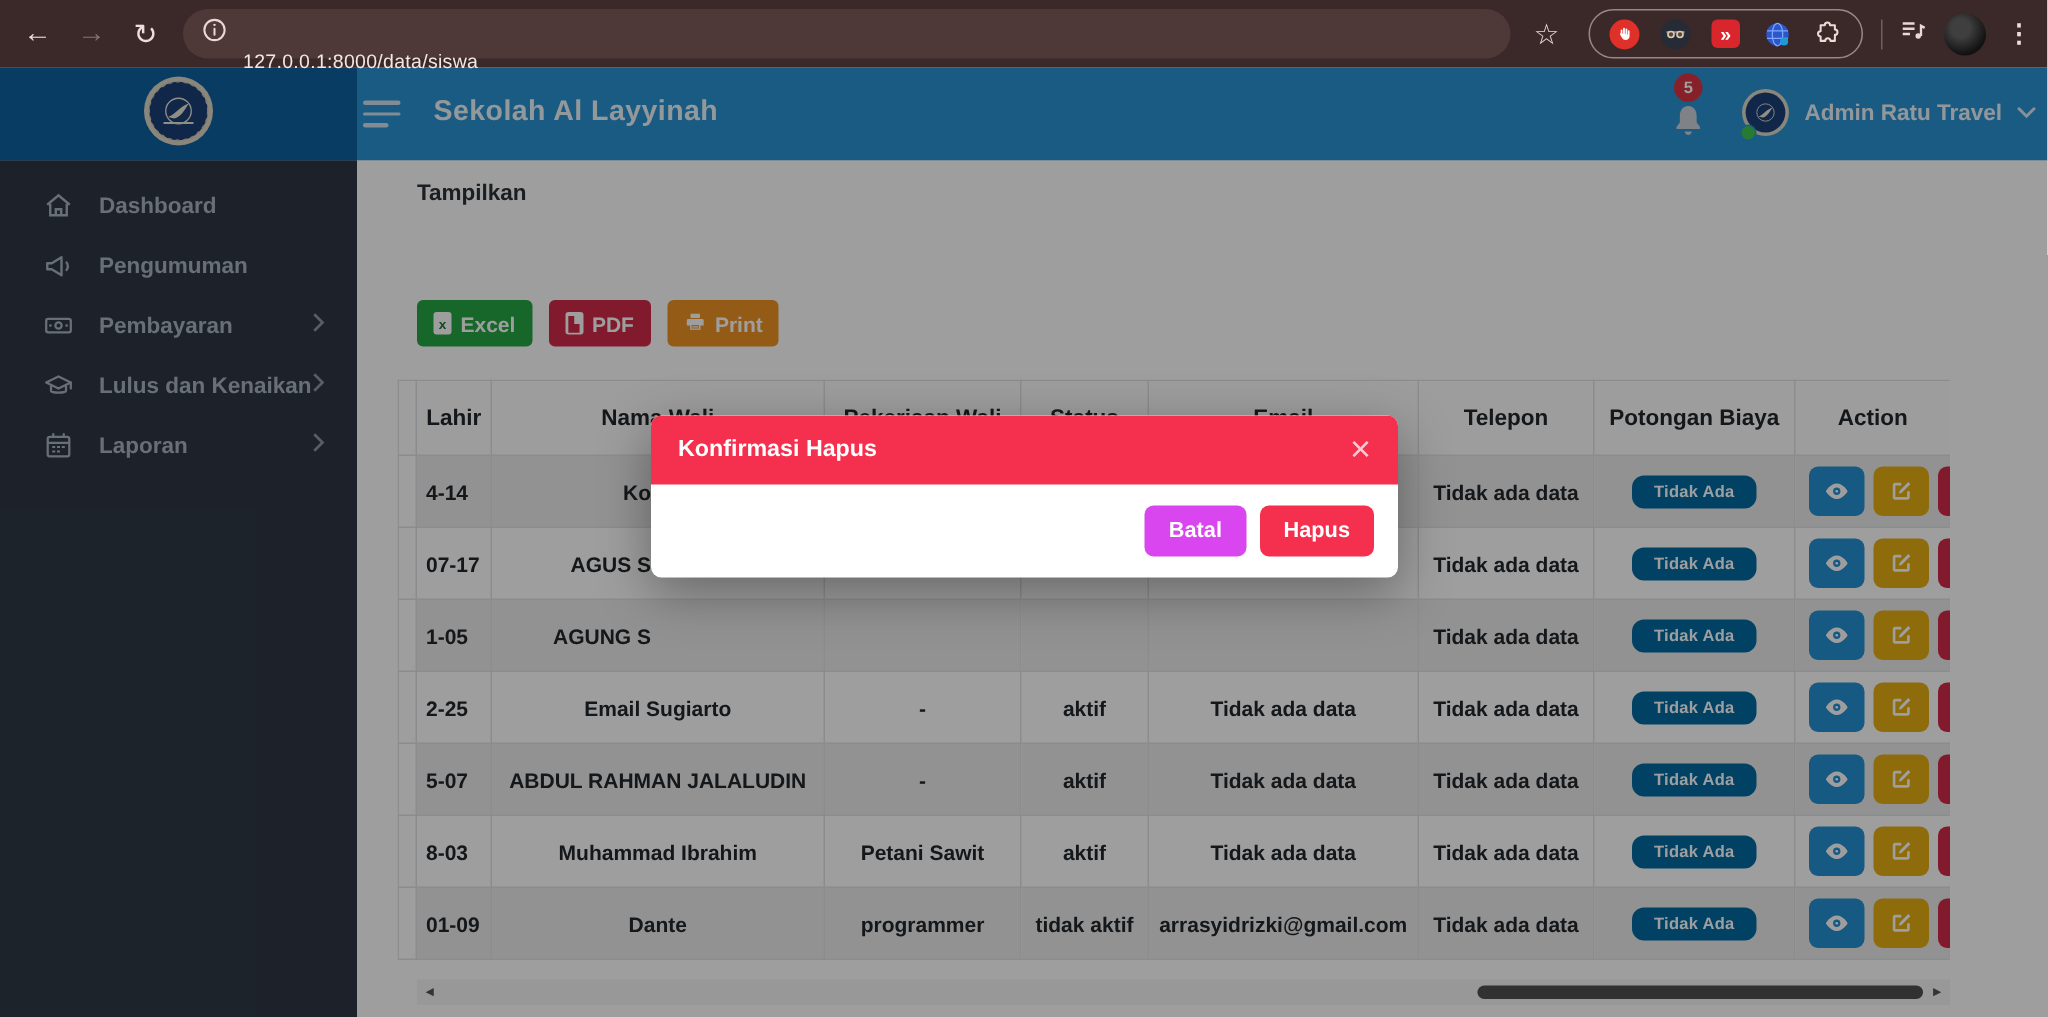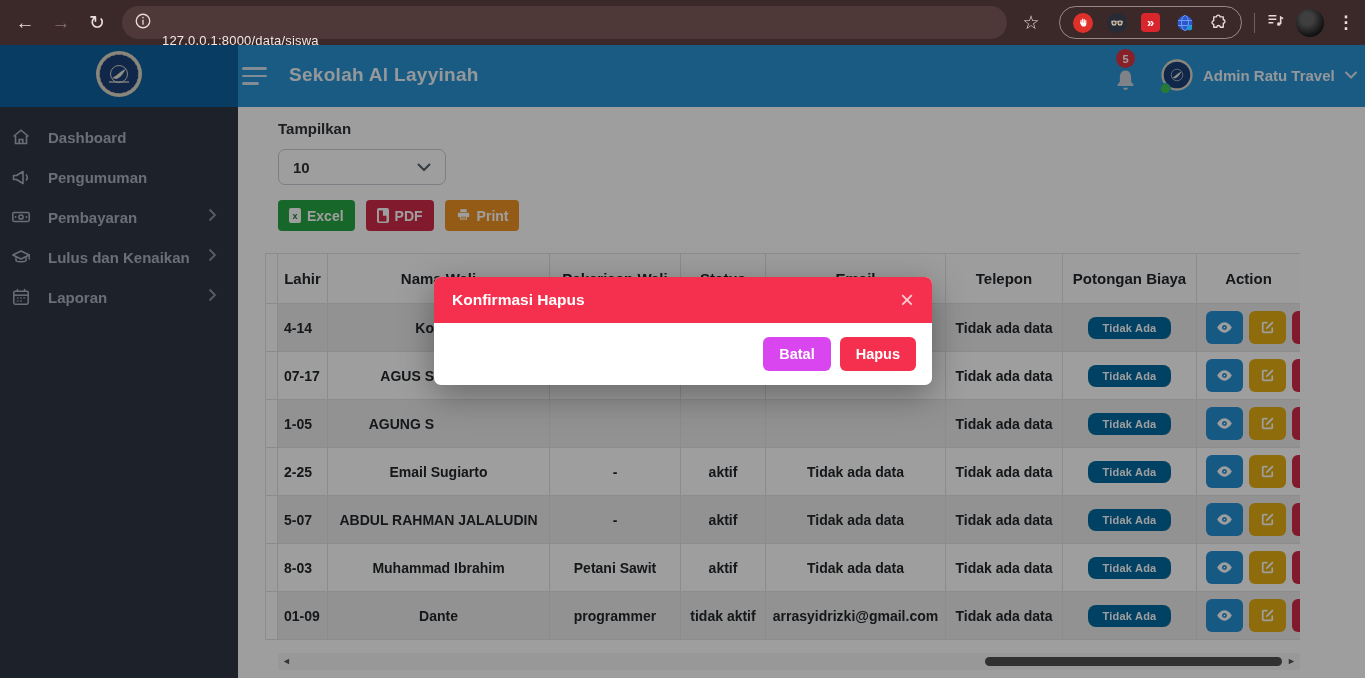--- a/index.html
+++ b/index.html
@@ -36,21 +36,21 @@
   .bell-wrap { position:absolute; left:1108px; top:8px; width:36px; height:48px; cursor:pointer; }
   .badge-count { position:absolute; left:8px; top:-4px; width:19px; height:19px; background:#dc3545; border-radius:50%; color:#fff; font-size:11px; font-weight:bold; display:flex; align-items:center; justify-content:center; z-index:2; }
   .bell-svg { position:absolute; left:5px; top:15px; }
   .user-wrap { position:absolute; left:1160px; top:13px; display:flex; align-items:center; gap:9px; cursor:pointer; }
   .avatar-sm { position:relative; width:34px; height:34px; }
   .online-dot { position:absolute; left:0px; bottom:-2px; width:11px; height:11px; border-radius:50%; background:#3fc653; border:1.5px solid #2b93d3; }
   .user-name { color:#ecf4fa; font-size:15px; font-weight:bold; }
 
   
   .sidebar { position:absolute; left:0; top:107px; width:238px; height:571px; background:#2f3844; }
-  .side-item { display:flex; align-items:center; height:40px; padding:0 18px 0 10px; color:#a9b4c2; cursor:pointer; }
+  .side-item { display:flex; align-items:center; height:40px; padding:0 18px 0 28px; color:#a9b4c2; cursor:pointer; }
   .side-item .s-ic { width:22px; height:22px; margin-right:16px; flex:none; display:flex; align-items:center; justify-content:center; }
   .side-item .s-label { font-size:15px; font-weight:600; flex:1; }
   .side-item .s-chev { width:12px; flex:none; }
   .sidebar .side-item:first-child { margin-top:10px; }
 
   
   .main { position:absolute; left:238px; top:107px; width:1127px; height:571px; background:#ffffff; }
   .show-label { position:absolute; left:40px; top:13px; font-size:15px; font-weight:bold; color:#2e3338; }
   .page-select { position:absolute; left:40px; top:42px; width:168px; height:36px; border:1px solid #c7ced5; border-radius:7px; display:flex; align-items:center; padding:0 14px; cursor:pointer; background:#fff; }
   .page-select .sel-val { font-size:15px; font-weight:600; color:#2e3338; flex:1; }
@@ -273,26 +273,20 @@
         </span>
       <span class="s-label">Laporan</span>
       <span class="s-chev"><svg width="9" height="14" viewBox="0 0 9 14">
             <path d="M1.5 1.5 7 7l-5.5 5.5" fill="none" stroke="#8d98a6" stroke-width="1.8"></path>
           </svg></span>
     </div>
   </div>
 
   <div class="main">
     <div class="show-label">Tampilkan</div>
-    <div class="page-select">
-      <span class="sel-val">10</span>
-      <svg width="14" height="9" viewBox="0 0 14 9">
-          <path d="M1.5 1.5 7 7l5.5-5.5" fill="none" stroke="#57606a" stroke-width="2" stroke-linecap="round"></path>
-        </svg>
-    </div>
 
     <div class="export-group">
       <button class="exp-btn btn-excel">
         <span class="file-chip xl">x</span>
         <span>Excel</span>
       </button>
       <button class="exp-btn btn-pdf">
         <span class="file-chip pdf">▙</span>
         <span>PDF</span>
       </button>

